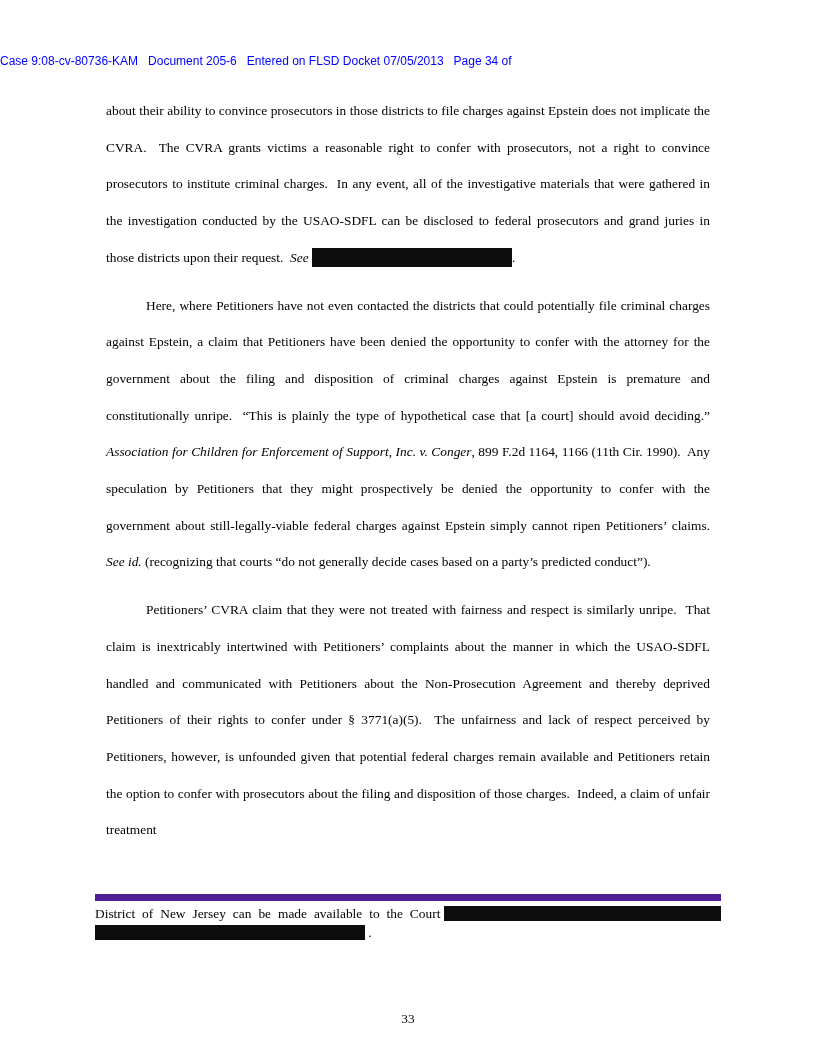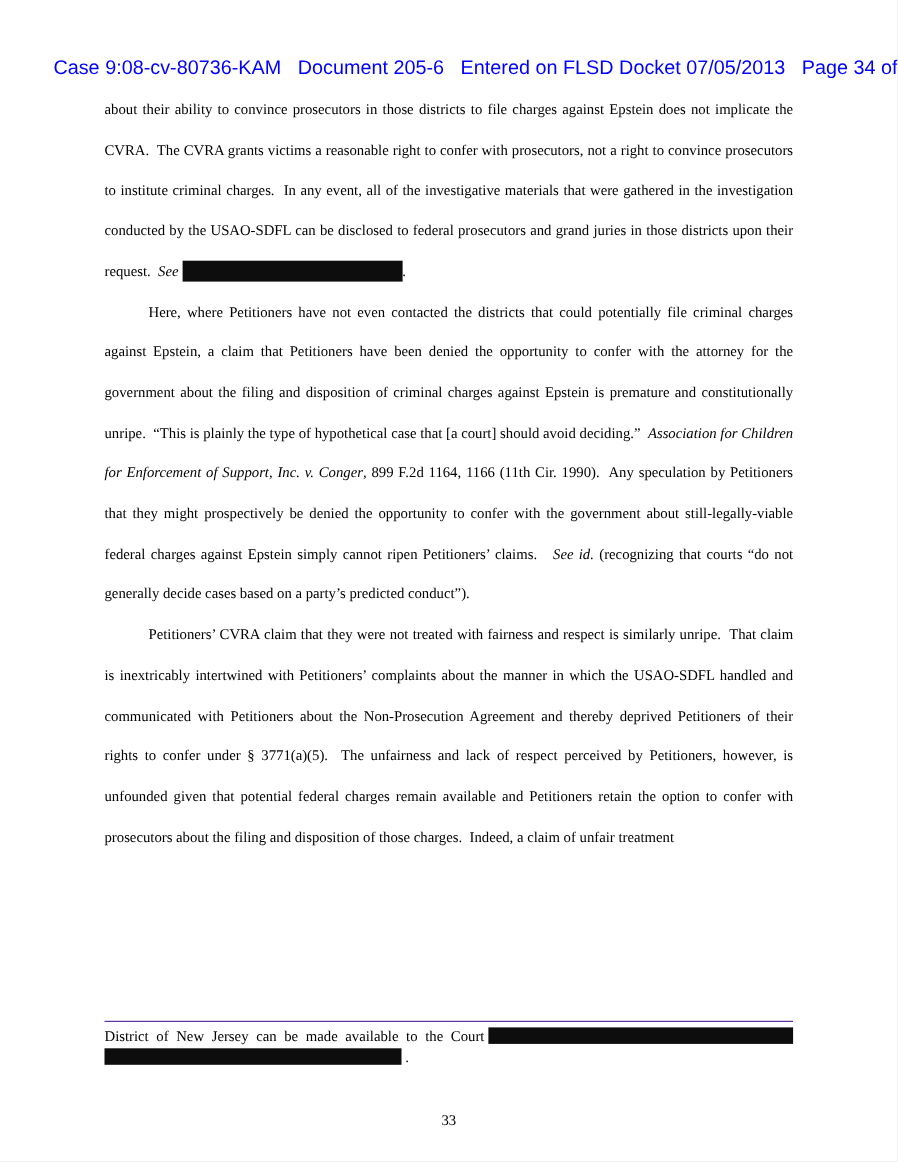--- a/index.html
+++ b/index.html
@@ -15,58 +15,58 @@
     background: var(--page-background, #ffffff);
     font-family: "Liberation Serif", serif;
     color: #000;
     overflow: hidden;
   }
   .header {
     position: absolute;
     top: 20px;
     left: 0;
     width: 100%;
-    text-align: right;
+    text-align: left;
     font-family: "Liberation Sans", sans-serif;
-    font-size: 18px;
+    font-size: 12px;
     line-height: 16.5px;
     color: var(--header-text, #0000ff);
     white-space: pre;
   }
   .body-text {
     position: absolute;
     top: 82px;
     left: 95px;
     width: 626px;
     font-size: 13.4px;
     line-height: 36.7px;
     text-align: justify;
   }
   .body-text p {
-    margin: 0;
+    margin: 11px;
     white-space: pre-wrap;
   }
   .body-text p.indent {
     text-indent: 40px;
   }
   .seg-italic {
     font-style: italic;
   }
   .seg-redaction {
     display: inline-block;
     background: var(--redaction, #000000);
     vertical-align: middle;
     margin-bottom: 3px;
   }
   .footnote {
     position: absolute;
-    top: 928px;
+    top: 894px;
     left: 95px;
     width: 626px;
-    border-top: 1px solid #4c1d95;
+    border-top: 7px solid #4c1d95;
     padding-top: 4px;
     font-size: 13.4px;
     line-height: 18.5px;
   }
   .fn-line {
     white-space: pre-wrap;
   }
   .fn-flex {
     display: flex;
     align-items: center;

